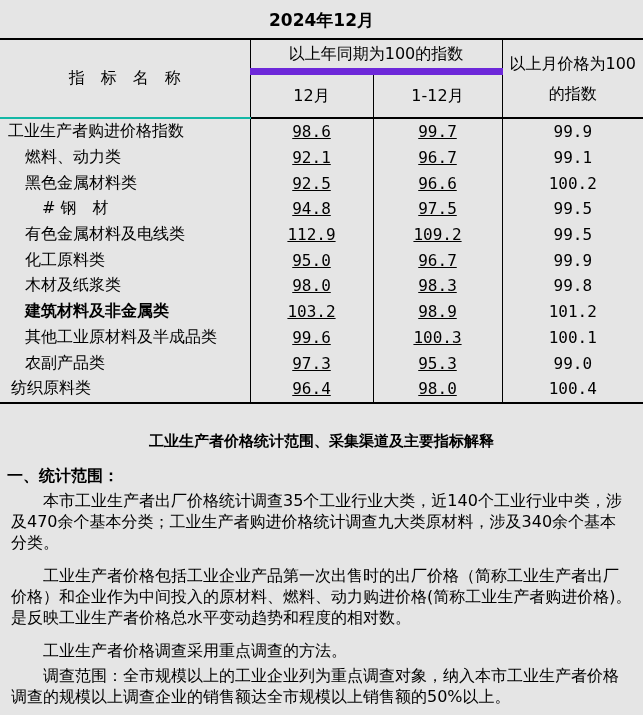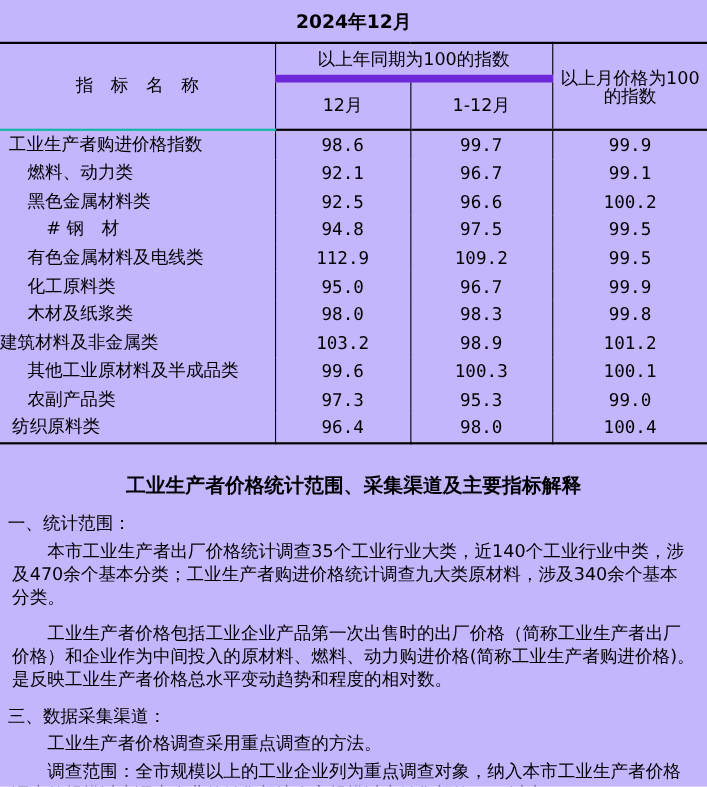--- a/index.html
+++ b/index.html
@@ -5,21 +5,21 @@
   html, body { margin: 0; padding: 0; }
   body {
     font-family: "DejaVu Sans", "Liberation Sans", sans-serif;
     color: #000;
     background: #fff;
   }
   .page {
     position: relative;
     width: 643px;
     height: 715px;
-    background: #c4b5fd;
+    background: #e5e5e5;
     overflow: hidden;
     box-sizing: border-box;
   }
   .doc-title {
     text-align: center;
     font-size: 17px;
     font-weight: 600;
     padding-top: 9px;
     height: 22px;
     line-height: 22px;
@@ -47,51 +47,51 @@
   }
   th.yoy-head {
     border-right: 1px solid #000;
     border-bottom: 7px solid #6d28d9;
     height: 28px;
     text-align: center;
   }
   th.mom-head {
     border-bottom: 2px solid #000;
     text-align: center;
-    line-height: 17px;
+    line-height: 30px;
     padding: 0 12px;
   }
   th.sub-head {
     border-bottom: 2px solid #000;
     height: 42px;
     text-align: center;
   }
   th.sub-head.sh1, th.sub-head.sh2 { border-right: 1px solid #000; }
   tbody td { height: 25.7px; }
   td.c1 { border-right: 1px solid #000; text-align: left; }
-  td.c2, td.c3 { border-right: 1px solid #000; }
+  td.c2, td.c3 { border-right: 1px solid #000; text-decoration: underline; }
   td.c2, td.c3, td.c4 {
     text-align: center;
     font-family: "DejaVu Sans Mono", "Liberation Mono", monospace;
     font-size: 15px;
   }
   .notes { padding: 0 7px; }
   .notes-heading {
     text-align: center;
     font-weight: bold;
-    font-size: 18px;
+    font-size: 15px;
     margin-top: 26px;
     line-height: 23px;
   }
   .note-section {
     margin-top: 12px;
     font-size: 16px;
     line-height: 21px;
   }
-  .note-title { margin: 0; }
+  .note-title { margin: 0; font-weight: bold; }
   .note-section p { margin: 4px; text-indent: 2em; }
 </style>
 </head>
 <body>
 
 <div class="page">
 
   <div class="doc-title">2024年12月</div>
 
   <table class="index-table">
@@ -156,21 +156,21 @@
     </tr>
 
     <tr>
       <td class="c1" style="padding-left: 25px;">木材及纸浆类</td>
       <td class="c2">98.0</td>
       <td class="c3">98.3</td>
       <td class="c4">99.8</td>
     </tr>
 
     <tr>
-      <td class="c1" style="">建筑材料及非金属类</td>
+      <td class="c1" style="padding-left: 25px; font-weight: bold;">建筑材料及非金属类</td>
       <td class="c2">103.2</td>
       <td class="c3">98.9</td>
       <td class="c4">101.2</td>
     </tr>
 
     <tr>
       <td class="c1" style="padding-left: 25px;">其他工业原材料及半成品类</td>
       <td class="c2">99.6</td>
       <td class="c3">100.3</td>
       <td class="c4">100.1</td>
@@ -196,20 +196,19 @@
     <div class="notes-heading">工业生产者价格统计范围、采集渠道及主要指标解释</div>
     <div id="notes-sections">
         <div class="note-section">
           <div class="note-title">一、统计范围：</div>
           <p>本市工业生产者出厂价格统计调查35个工业行业大类，近140个工业行业中类，涉及470余个基本分类；工业生产者购进价格统计调查九大类原材料，涉及340余个基本分类。</p>
         </div>
         <div class="note-section">
           <p>工业生产者价格包括工业企业产品第一次出售时的出厂价格（简称工业生产者出厂价格）和企业作为中间投入的原材料、燃料、动力购进价格(简称工业生产者购进价格)。是反映工业生产者价格总水平变动趋势和程度的相对数。</p>
         </div>
         <div class="note-section">
-          <div class="note-title">三、数据采集渠道：</div>
           <p>工业生产者价格调查采用重点调查的方法。</p>
           <p>调查范围：全市规模以上的工业企业列为重点调查对象，纳入本市工业生产者价格调查的规模以上调查企业的销售额达全市规模以上销售额的50%以上。</p>
         </div>
       </div>
   </div>
 
 </div>
 
 </body></html>

